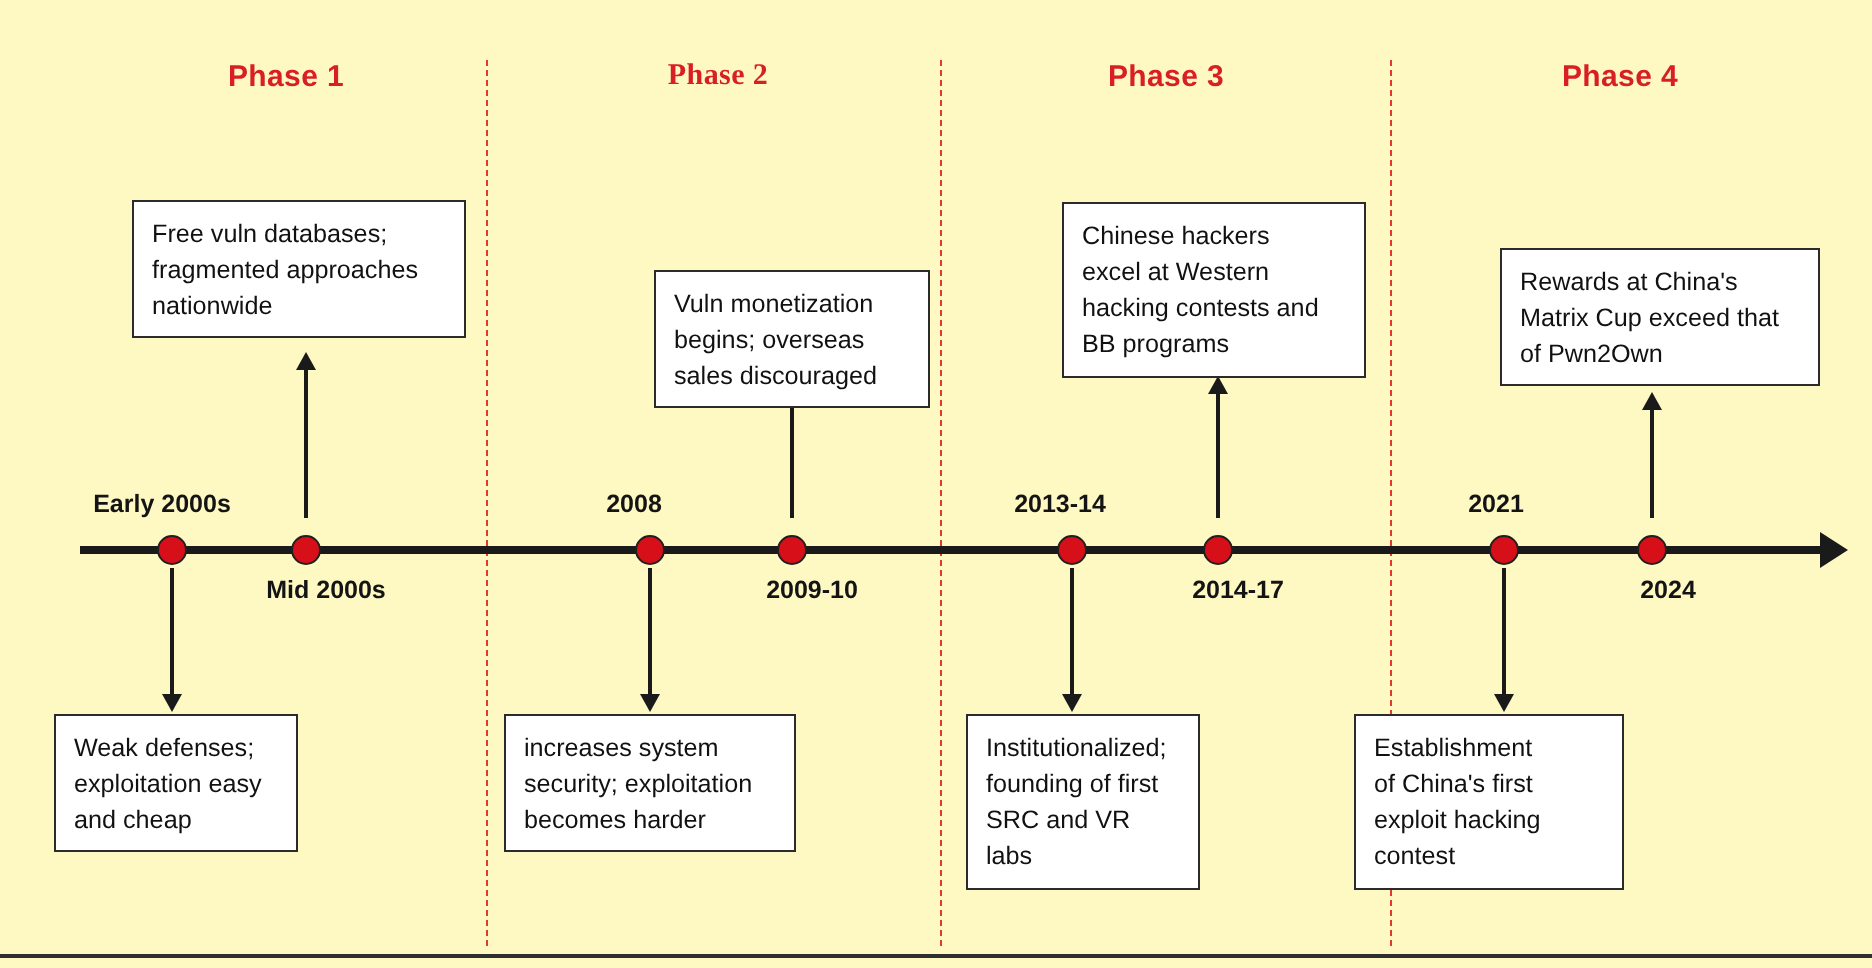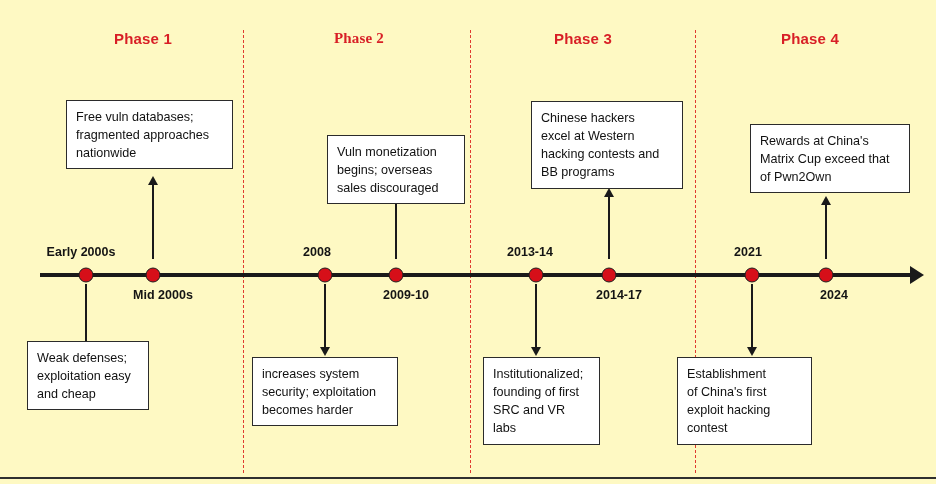--- a/index.html
+++ b/index.html
@@ -204,21 +204,21 @@
         <span class="line">Chinese hackers</span>
         <span class="line">excel at Western</span>
         <span class="line">hacking contests and</span>
         <span class="line">BB programs</span>
       </div>
       <div class="event-box" style="left: 750px; top: 124px; width: 160px;">
         <span class="line">Rewards at China's</span>
         <span class="line">Matrix Cup exceed that</span>
         <span class="line">of Pwn2Own</span>
       </div>
-      <div class="event-box" style="left: 27px; top: 341px; width: 122px;">
+      <div class="event-box" style="left: 27px; top: 357px; width: 122px;">
         <span class="line">Weak defenses;</span>
         <span class="line">exploitation easy</span>
         <span class="line">and cheap</span>
       </div>
       <div class="event-box" style="left: 252px; top: 357px; width: 146px;">
         <span class="line">increases system</span>
         <span class="line">security; exploitation</span>
         <span class="line">becomes harder</span>
       </div>
       <div class="event-box" style="left: 483px; top: 357px; width: 117px;">

